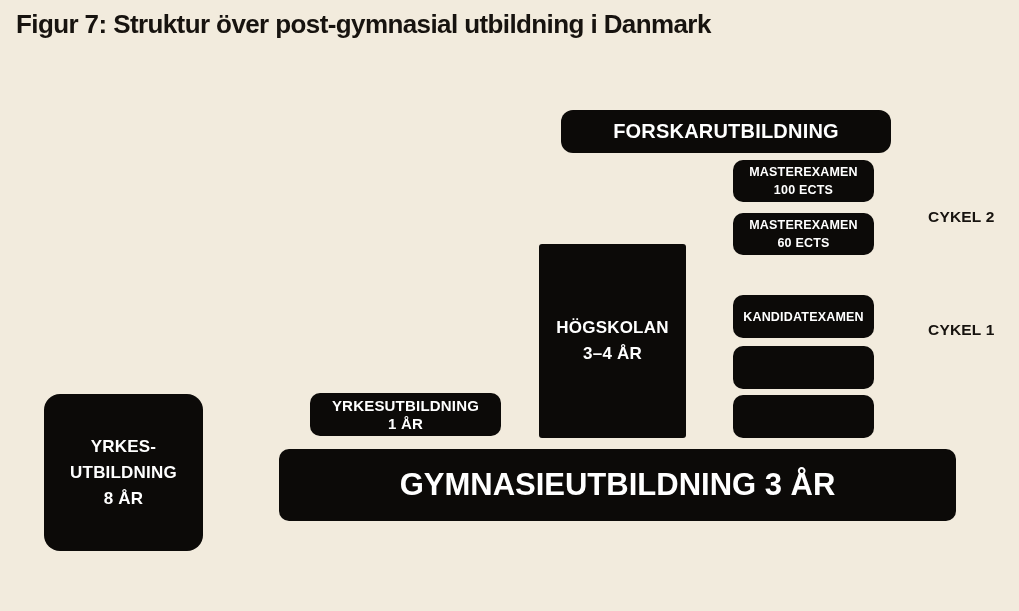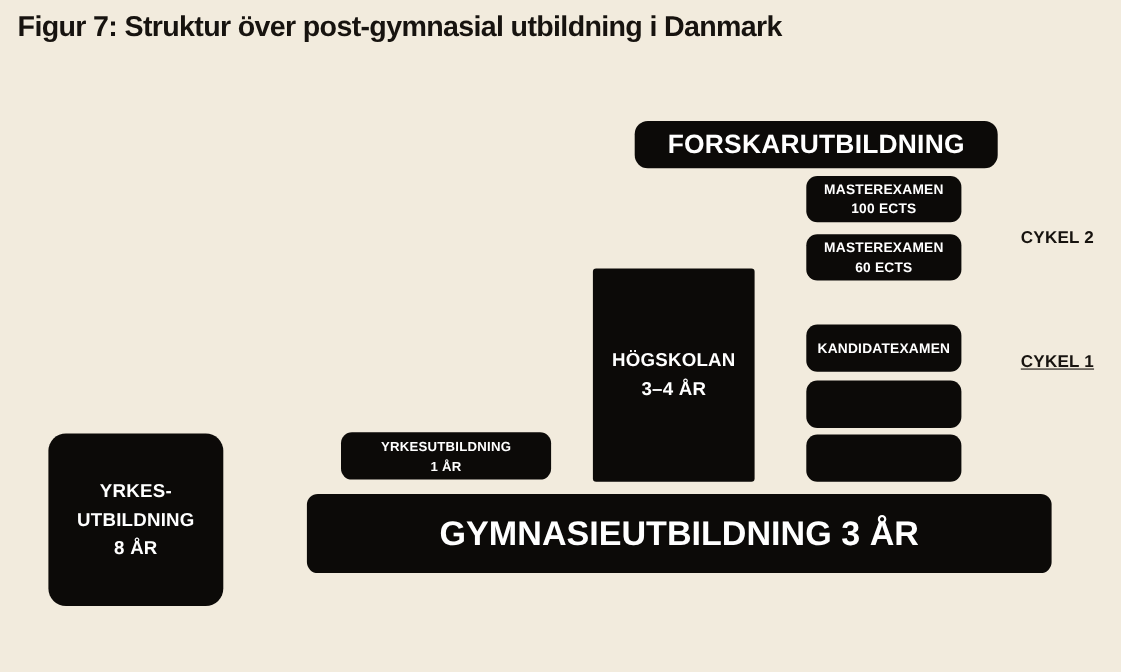--- a/index.html
+++ b/index.html
@@ -30,23 +30,23 @@
     color: #ffffff;
     display: flex;
     flex-direction: column;
     align-items: center;
     justify-content: center;
     text-align: center;
     font-weight: bold;
     letter-spacing: 0.2px;
   }
   .box-forskar {
-    left: 576px; top: 109px; width: 330px; height: 43px;
+    left: 560px; top: 109px; width: 330px; height: 43px;
     border-radius: 12px;
-    font-size: 24px;
+    font-size: 20px;
   }
   .box-small {
     left: 732px; width: 141px; height: 42px;
     border-radius: 10px;
     font-size: 12.5px;
     line-height: 16px;
   }
   .box-m120 { top: 159px; }
   .box-m60  { top: 212px; }
   .box-kandidat { top: 294px; height: 43px; }
@@ -54,21 +54,21 @@
   .box-empty-2  { top: 394px; height: 43px; }
   .box-hogskolan {
     left: 538px; top: 243px; width: 147px; height: 194px;
     border-radius: 3px;
     font-size: 17px;
     line-height: 24px;
   }
   .box-yrkes1 {
     left: 309px; top: 392px; width: 191px; height: 43px;
     border-radius: 10px;
-    font-size: 12px;
+    font-size: 15px;
     line-height: 16px;
   }
   .box-yrkes4 {
     left: 43px; top: 393px; width: 159px; height: 157px;
     border-radius: 16px;
     font-size: 17px;
     line-height: 24px;
   }
   .box-gymnasie {
     left: 278px; top: 448px; width: 677px; height: 72px;
@@ -80,21 +80,21 @@
   .cycle-label {
     position: absolute;
     left: 926px;
     width: 80px;
     font-size: 15.5px;
     font-weight: bold;
     color: #17130f;
     letter-spacing: 0.2px;
   }
   .cykel-2 { top: 206px; }
-  .cykel-1 { top: 319px; text-decoration: underline; }
+  .cykel-1 { top: 319px; }
 </style>
 </head>
 <body>
 
 <div class="canvas">
 
   <div class="fig-title">Figur 7: Struktur över post-gymnasial utbildning i Danmark</div>
 
   <div class="box box-forskar">
     <span>FORSKARUTBILDNING</span>

